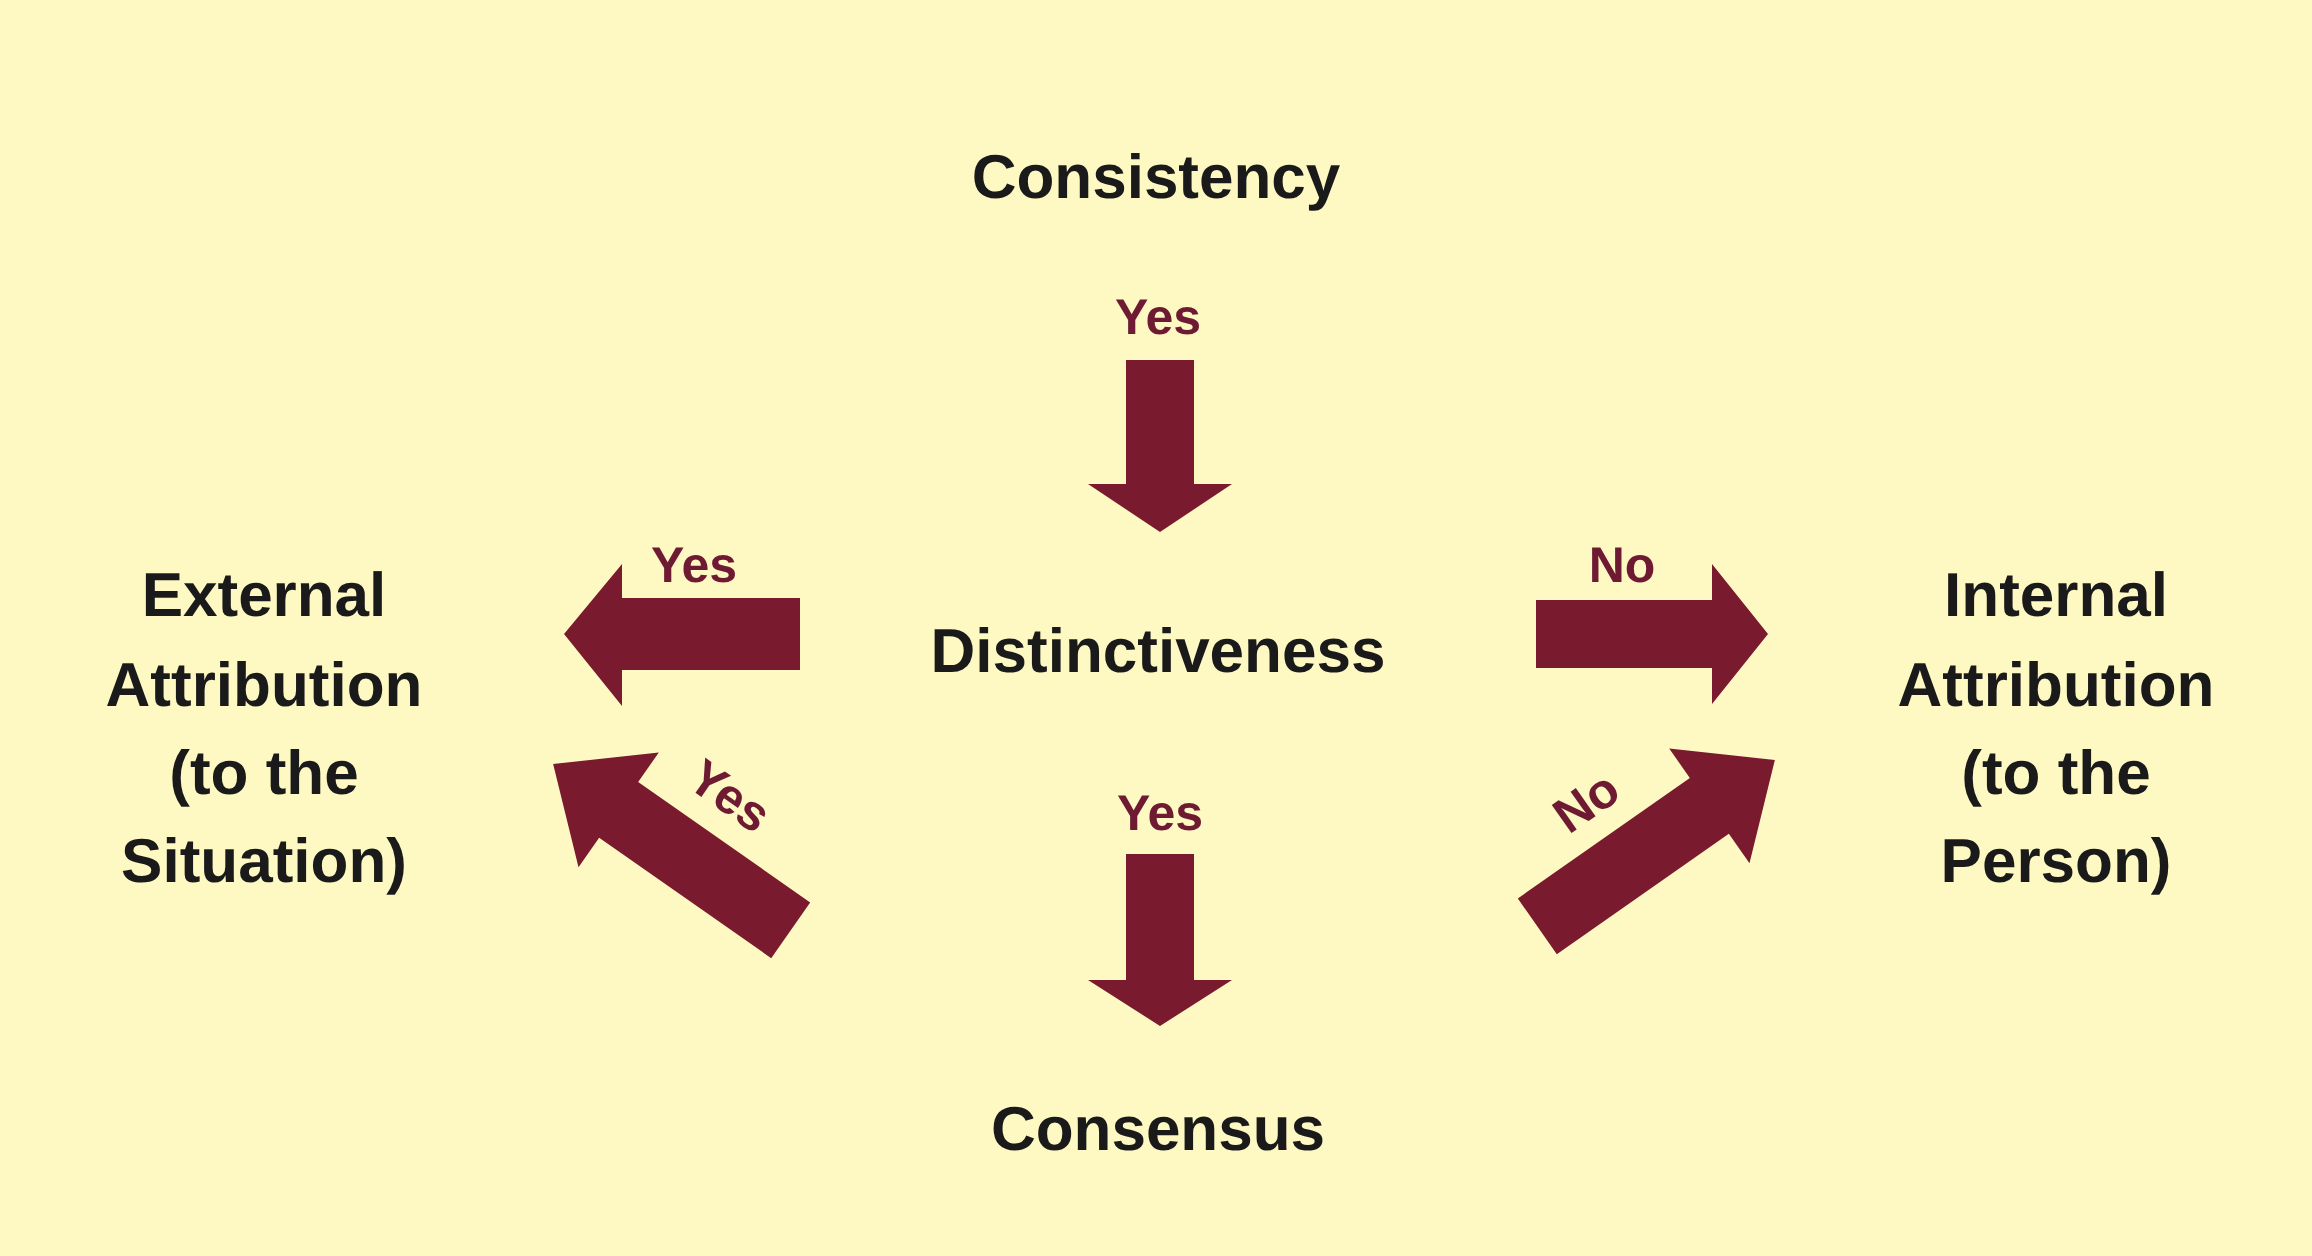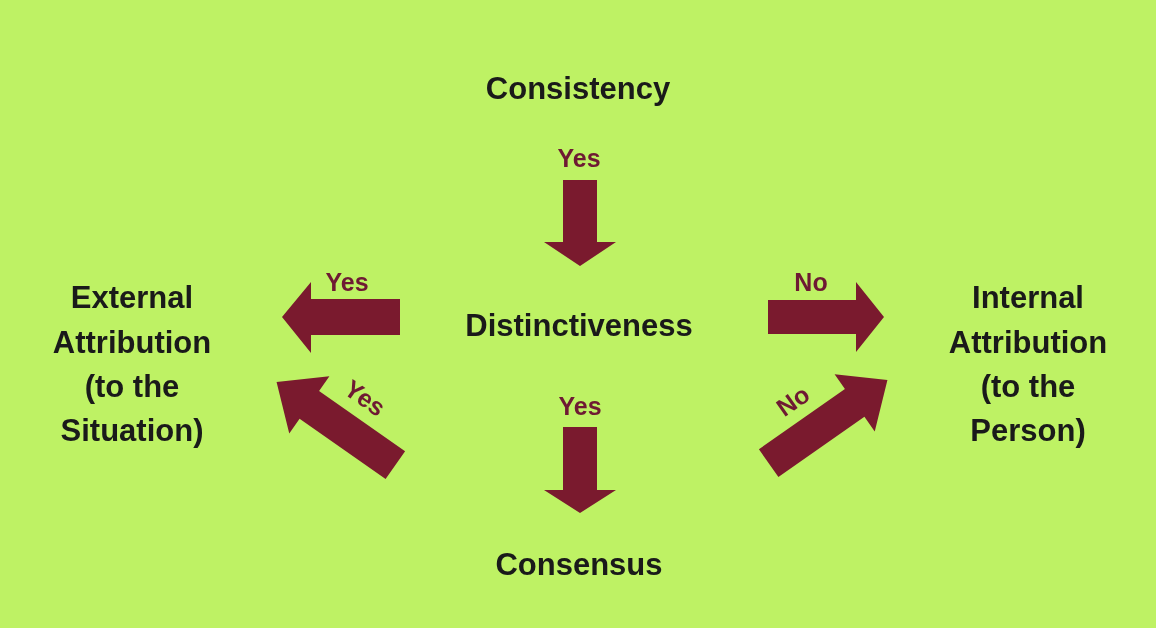--- a/index.html
+++ b/index.html
@@ -1,16 +1,16 @@
 <!DOCTYPE html>
 <html><head>
   <meta charset="utf-8">
   <style>
     html, body { margin: 0; padding: 0; background: #ffffff; }
-    .canvas { position: relative; width: 1156px; height: 628px; background: #bef264; overflow: hidden; }
+    .canvas { position: relative; width: 1156px; height: 628px; background: #fef9c3; overflow: hidden; }
     svg { position: absolute; left: 0; top: 0; }
     .node-text { font-family: "Liberation Sans", sans-serif; font-weight: bold; fill: #1a1a1a; font-size: 31px; }
     .edge-label { font-family: "Liberation Sans", sans-serif; font-weight: bold; fill: #6e1a33; font-size: 25px; }
     .arrow { fill: #7a1a2e; }
   </style>
 </head>
 <body>
 
 <div class="canvas">
   <svg width="1156" height="628" viewBox="0 0 1156 628">

